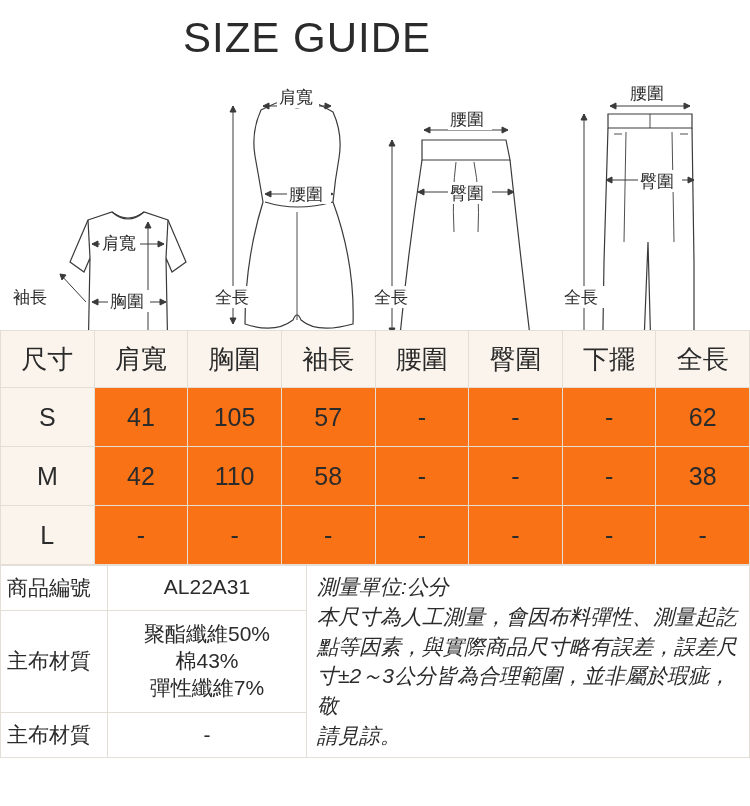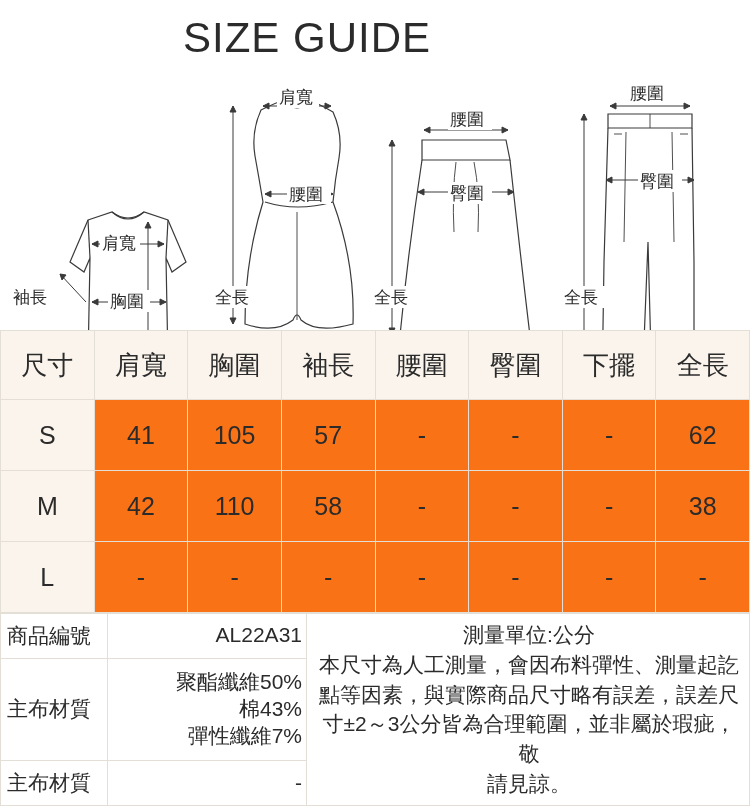--- a/index.html
+++ b/index.html
@@ -46,21 +46,21 @@
     width: 750px;
     table-layout: fixed;
   }
   .size-table th, .size-table td {
     border: 1px solid #e3ded6;
     text-align: center;
     font-size: 25px;
     font-weight: 400;
     color: #2b2b2b;
     height: 58px;
-    padding: 6px;
+    padding: 0;
   }
   .size-table thead th {
     background: #faf4ec;
     font-size: 26px;
     height: 56px;
   }
   .size-table thead th:first-child {
     background: #faf4ec;
   }
   .size-table tbody td:first-child {
@@ -86,30 +86,31 @@
     padding: 6px 4px;
   }
   .info-label {
     width: 96px;
     text-align: left;
     padding-left: 6px !important;
     font-size: 21px;
   }
   .info-value {
     width: 190px;
-    text-align: right;
+    text-align: center;
     line-height: 1.28;
     font-size: 21px;
   }
   .info-note {
-    text-align: center;
+    text-align: left;
     line-height: 1.42;
     padding-left: 10px !important;
     padding-right: 8px !important;
     font-size: 21px;
+    font-style: italic;
   }
   .note-line { display: block; }
   .mat-line { display: block; }
 </style>
 </head>
 <body>
 
 <div class="page">
 
   <div class="title">SIZE GUIDE</div>

